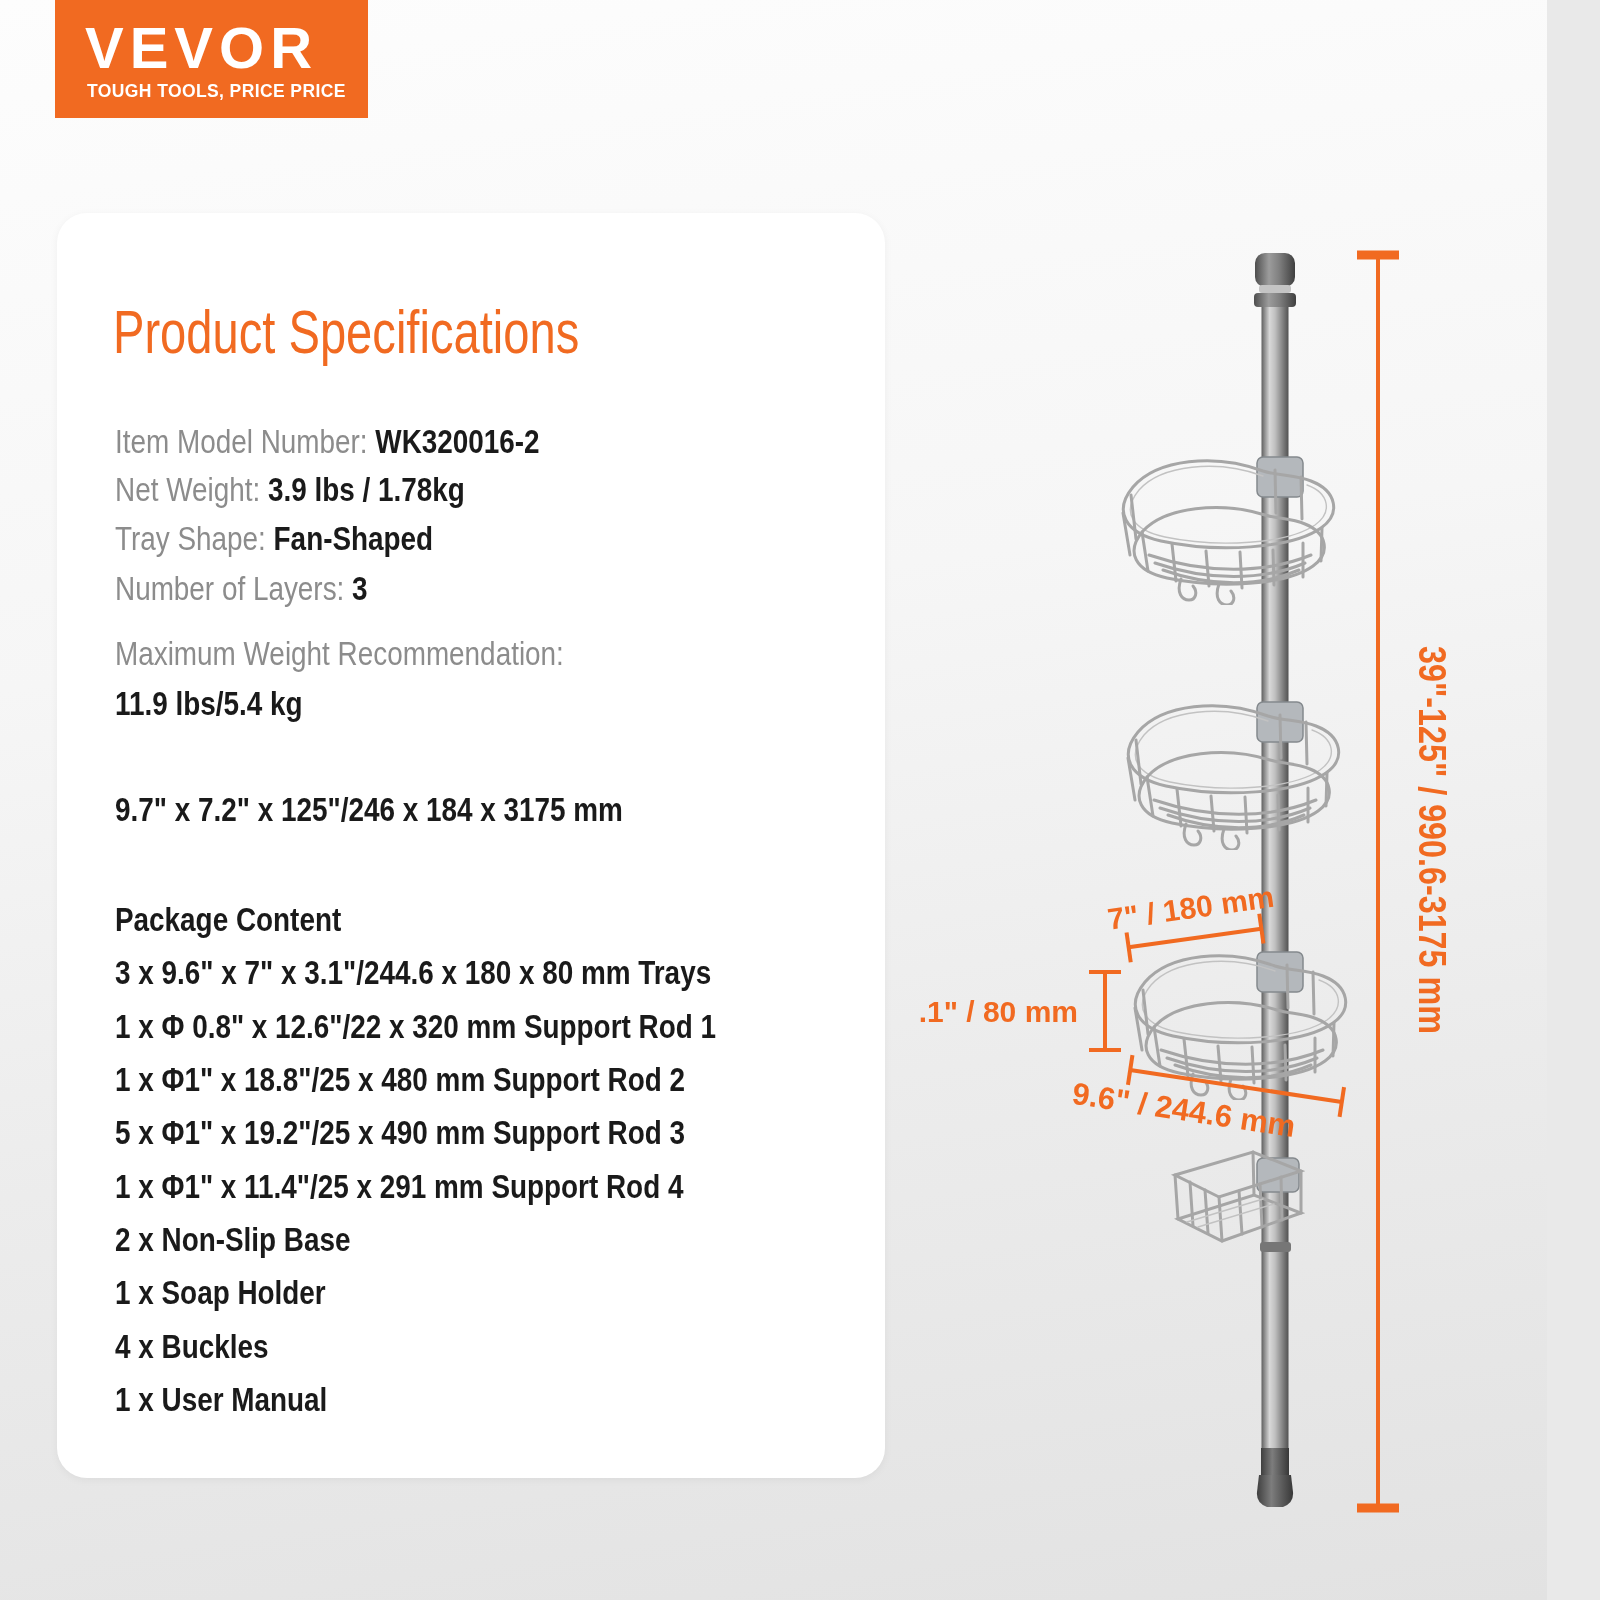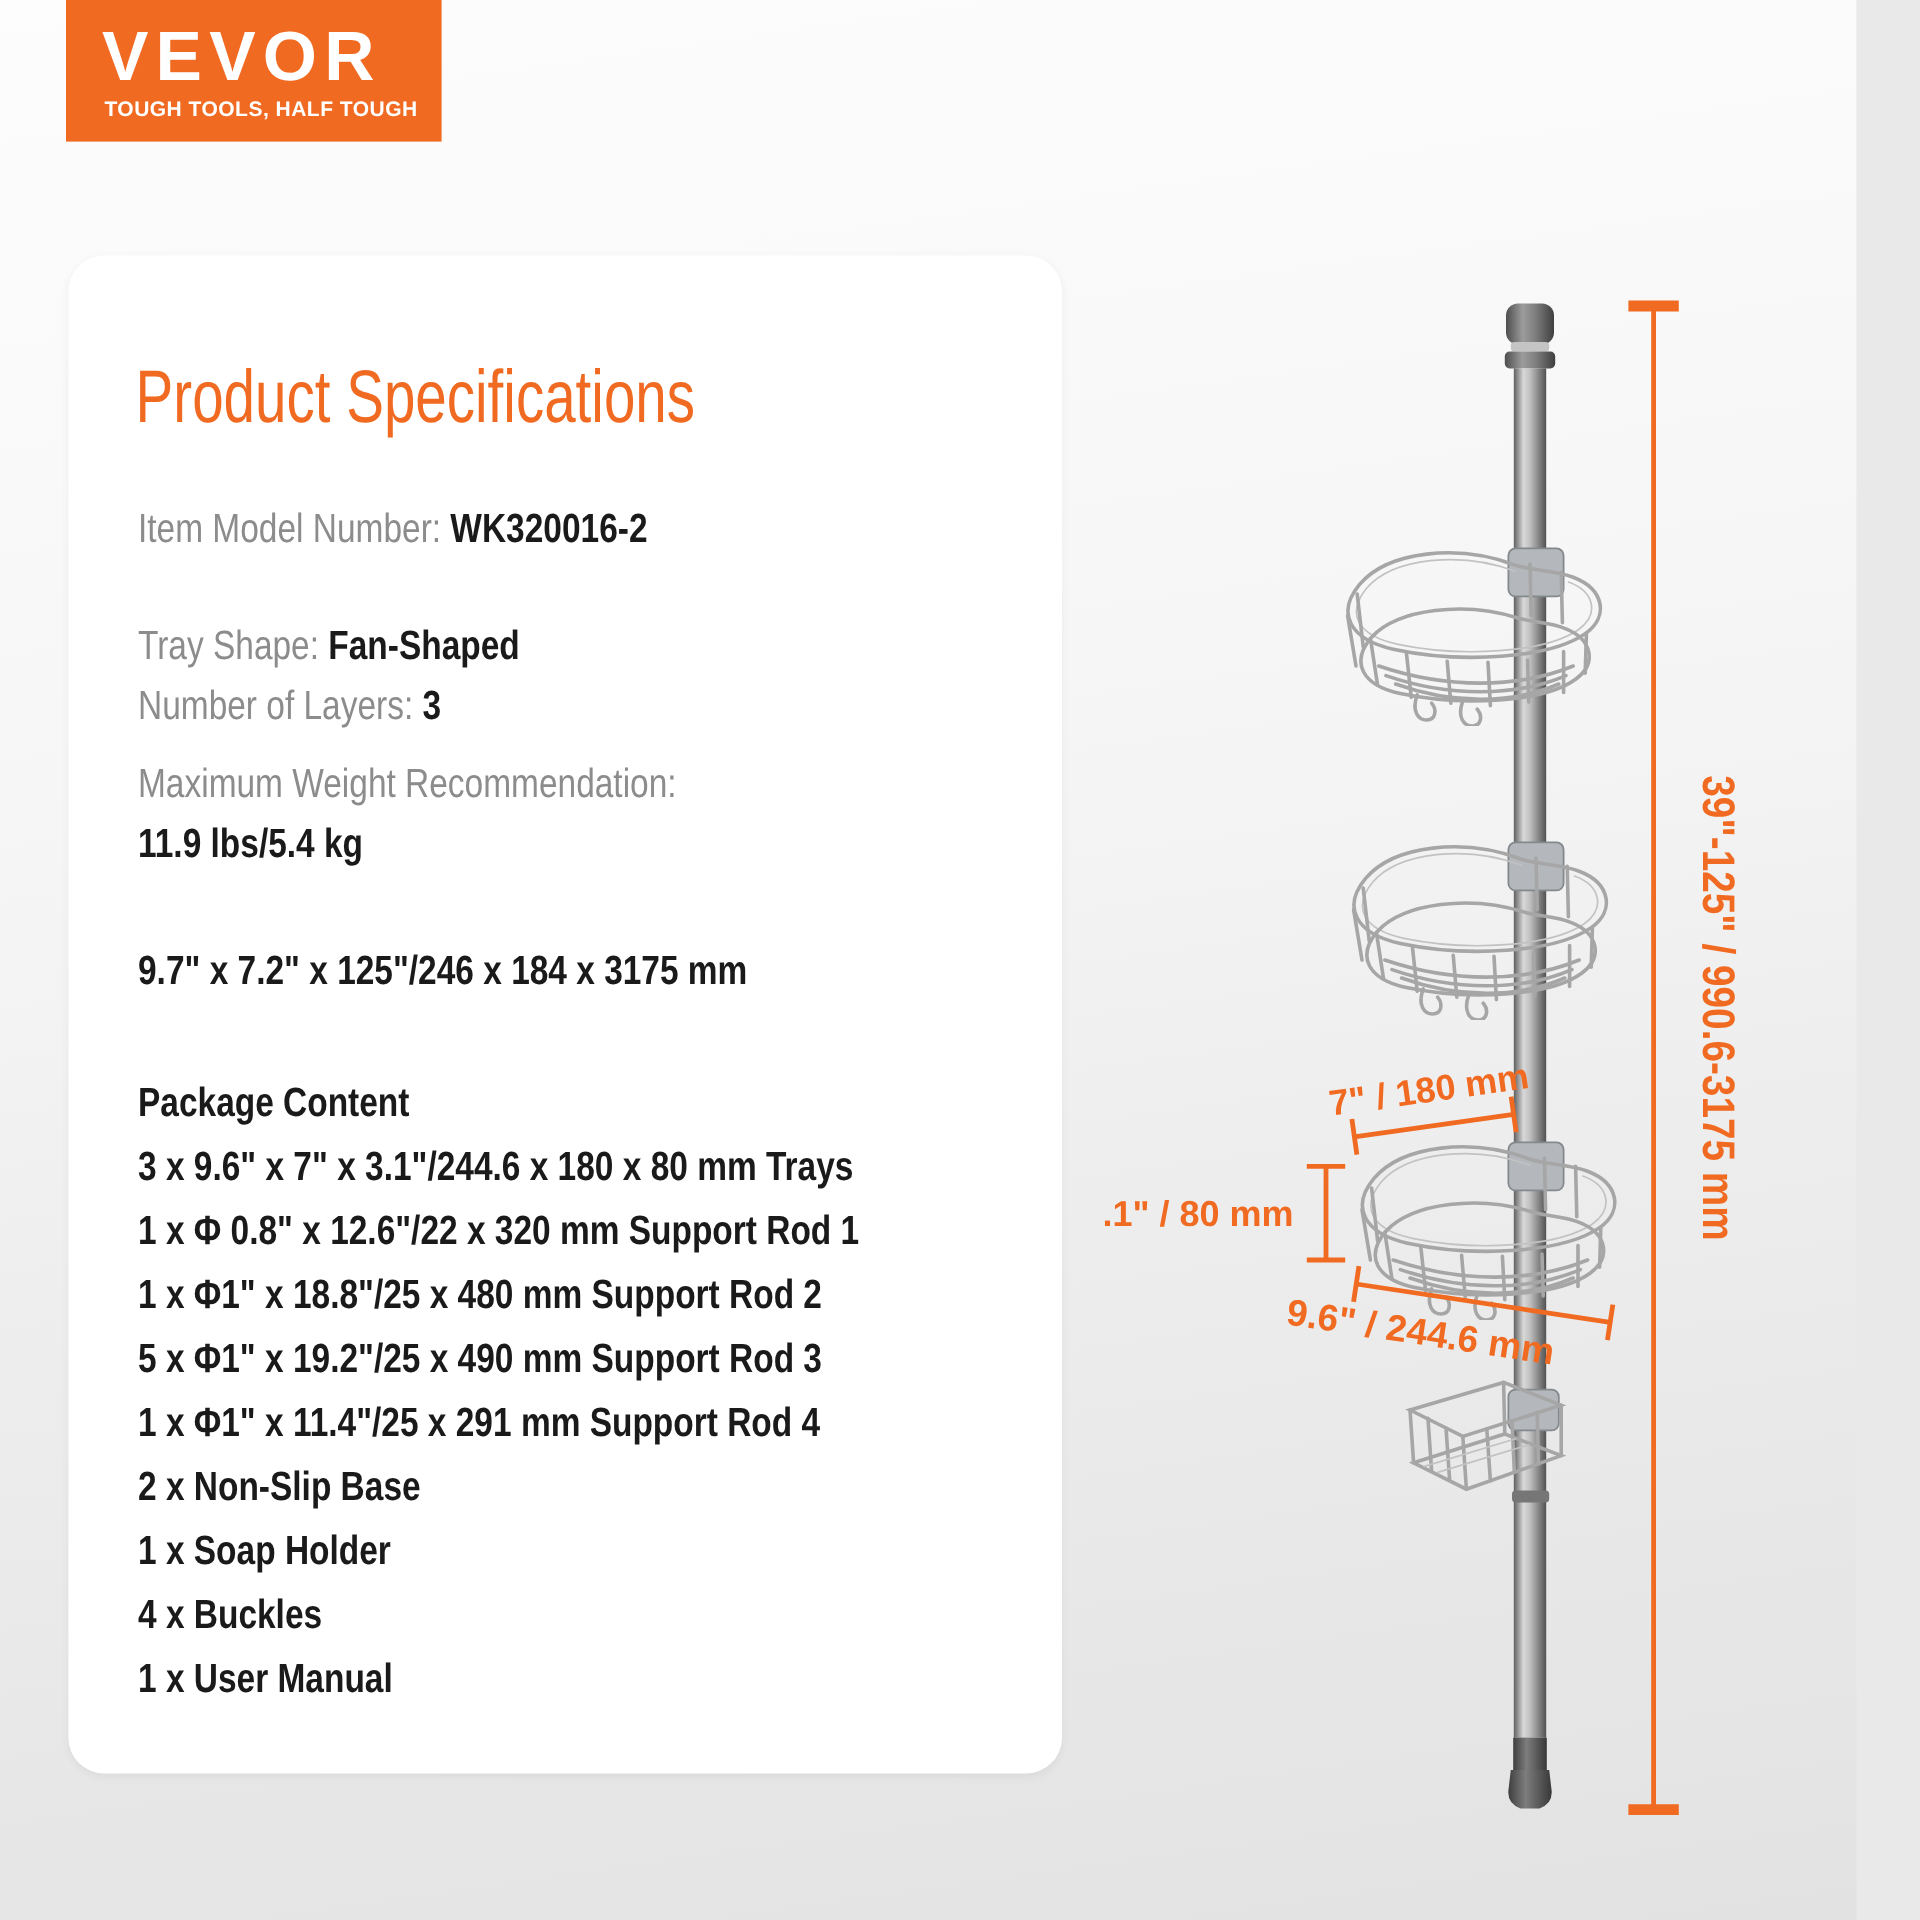--- a/index.html
+++ b/index.html
@@ -43,28 +43,29 @@
   .dim { stroke:#F16A21; stroke-width:4; }
   .dimcap { stroke:#F16A21; stroke-width:9; }
 </style>
 </head>
 <body>
 
 <div class="page">
 
   <div class="logo">
     <div class="logo-word">VEVOR</div>
-    <div class="logo-tag">TOUGH TOOLS, HALF TOUGH</div>
+    <div class="logo-tag">TOUGH TOOLS, PRICE PRICE</div>
   </div>
 
   <div class="card"></div>
 
   <div class="title"><span class="sqt">Product Specifications</span></div>
 
   <div class="line r0"><span class="sq"><span class="lbl">Item Model Number: </span><span class="val">WK320016-2</span></span></div>
+  <div class="line r1"><span class="sq"><span class="lbl">Net Weight: </span><span class="val">3.9 lbs / 1.78kg</span></span></div>
   <div class="line r2"><span class="sq"><span class="lbl">Tray Shape: </span><span class="val">Fan-Shaped</span></span></div>
   <div class="line r3"><span class="sq"><span class="lbl">Number of Layers: </span><span class="val">3</span></span></div>
   <div class="line r4"><span class="sq"><span class="lbl">Maximum Weight Recommendation:</span><span class="val"></span></span></div>
   <div class="line r5"><span class="sq"><span class="lbl"></span><span class="val">11.9 lbs/5.4 kg</span></span></div>
   <div class="line r7"><span class="sq"><span class="lbl"></span><span class="val">9.7" x 7.2" x 125"/246 x 184 x 3175 mm</span></span></div>
 
   <div class="line p0 pkg"><span class="sq">Package Content</span></div>
   <div class="line p1 pkg"><span class="sq">3 x 9.6" x 7" x 3.1"/244.6 x 180 x 80 mm Trays</span></div>
   <div class="line p2 pkg"><span class="sq">1 x Φ 0.8" x 12.6"/22 x 320 mm Support Rod 1</span></div>
   <div class="line p3 pkg"><span class="sq">1 x Φ1" x 18.8"/25 x 480 mm Support Rod 2</span></div>

